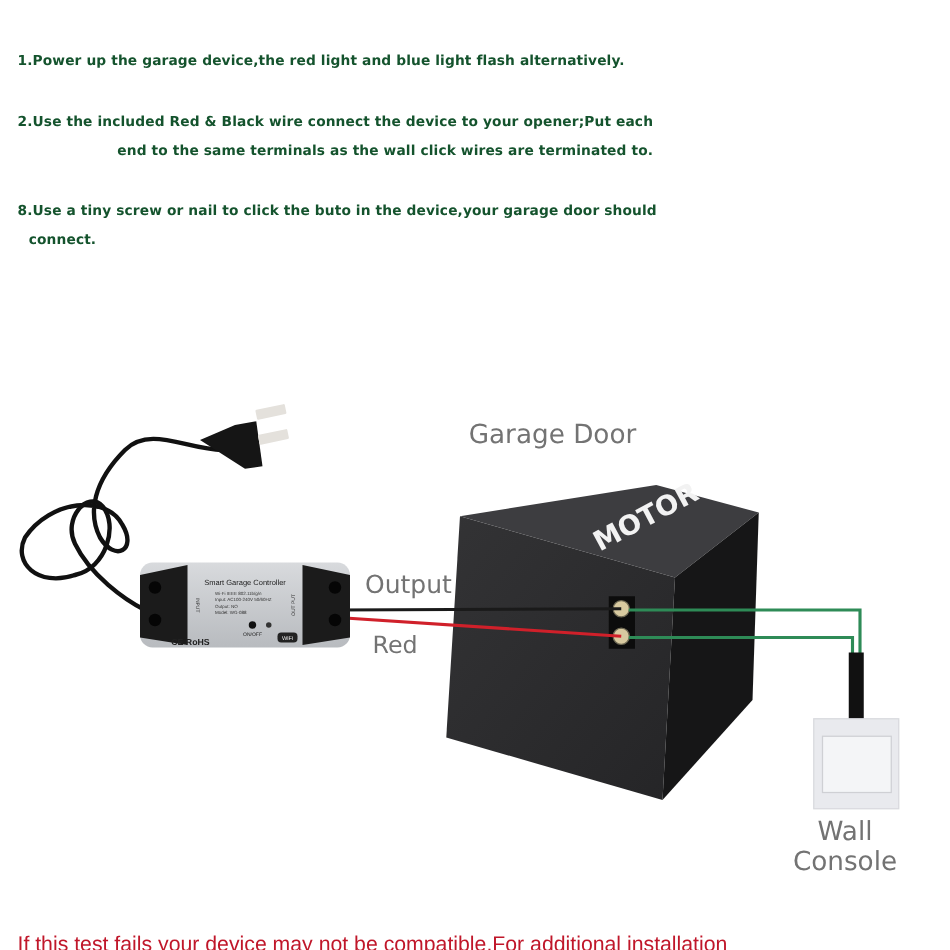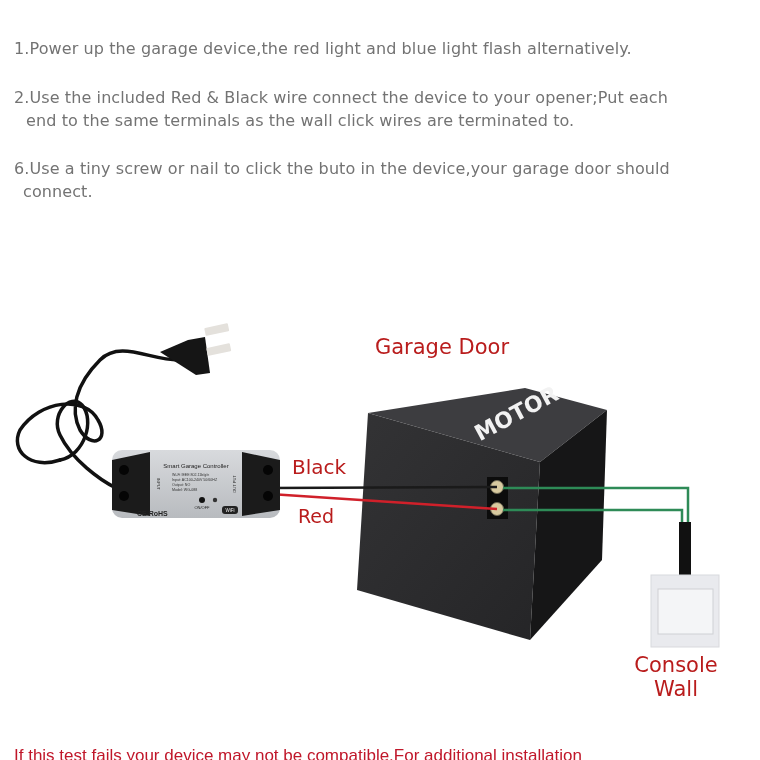--- a/index.html
+++ b/index.html
@@ -1,41 +1,41 @@
 <!DOCTYPE html>
 <html><head>
 <meta charset="utf-8">
 <style>
   html, body { margin:0; padding:0; background:#ffffff; }
   body { width:760px; height:760px; position:relative; overflow:hidden; font-family:"DejaVu Sans", sans-serif; color:#1a1a1a; }
-  .step { position:absolute; left:14px; font-size:16px; line-height:23px; color:#737373; letter-spacing:0.1px; }
+  .step { position:absolute; left:14px; font-size:11px; line-height:23px; color:#14532d; letter-spacing:0.1px;font-weight:bold; }
   .step .indent { display:block; padding-left:12px; }
   #step1 { top:37px; }
-  #step2 { top:86px; }
+  #step2 { top:86px;text-align:right; }
   #step3 { top:157px; }
-  .lbl { position:absolute; font-family:"DejaVu Sans", sans-serif; color:#b91c1c; text-align:center; }
+  .lbl { position:absolute; font-family:"DejaVu Sans", sans-serif; color:#737373; text-align:center; }
   #opener-label { left:362px; top:336px; width:160px; font-size:21px; line-height:23px; }
   #black-label { left:292px; top:455px; font-size:20px; }
   #red-label { left:298px; top:505px; font-size:19px; }
   #wall-label { left:626px; top:653px; width:100px; font-size:21px; line-height:24px; }
   #footer-note { position:absolute; left:14px; top:746px; font-family:"Liberation Sans", sans-serif; font-size:17px; color:#c0172a; white-space:nowrap; }
   svg { position:absolute; left:0; top:0; }
 </style>
 </head>
 <body>
 
 <div id="step1" class="step">
   <span>1.Power up the garage device,the red light and blue light flash alternatively.</span>
 </div>
 <div id="step2" class="step">
   <span>2.Use the included Red &amp; Black wire connect the device to your opener;Put each</span>
   <span class="indent">end to the same terminals as the wall click wires are terminated to.</span>
 </div>
 <div id="step3" class="step">
-  <span>6.Use a tiny screw or nail to click the buto in the device,your garage door should</span>
+  <span>8.Use a tiny screw or nail to click the buto in the device,your garage door should</span>
   <span class="indent" style="padding-left:9px">connect.</span>
 </div>
 
 <svg width="760" height="760" viewBox="0 0 760 760">
   <defs>
     <linearGradient id="devGrad" x1="0" y1="0" x2="0" y2="1">
       <stop offset="0" stop-color="#d8dadd"></stop>
       <stop offset="1" stop-color="#b8bbbf"></stop>
     </linearGradient>
     <linearGradient id="frontGrad" x1="0" y1="0" x2="1" y2="1">
@@ -104,20 +104,20 @@
     <text x="202" y="509" font-size="4" fill="#222" text-anchor="middle" font-family="Liberation Sans, sans-serif">ON/OFF</text>
     <text x="137" y="516" font-size="7" font-weight="bold" fill="#222" font-family="Liberation Sans, sans-serif">CE RoHS</text>
     <rect x="222" y="506" width="16" height="8" rx="3" fill="#222"></rect>
     <text x="230" y="512" font-size="4.5" fill="#eee" text-anchor="middle" font-family="Liberation Sans, sans-serif">WiFi</text>
   </g>
 </svg>
 
 <div id="opener-label" class="lbl">
   <div>Garage Door</div>
 </div>
-<div id="black-label" class="lbl">Black</div>
+<div id="black-label" class="lbl">Output</div>
 <div id="red-label" class="lbl">Red</div>
 <div id="wall-label" class="lbl">
+  <div>Wall</div>
   <div>Console</div>
-  <div>Wall</div>
 </div>
 
 <div id="footer-note">If this test fails your device may not be compatible.For additional installation</div>
 
 </body></html>

